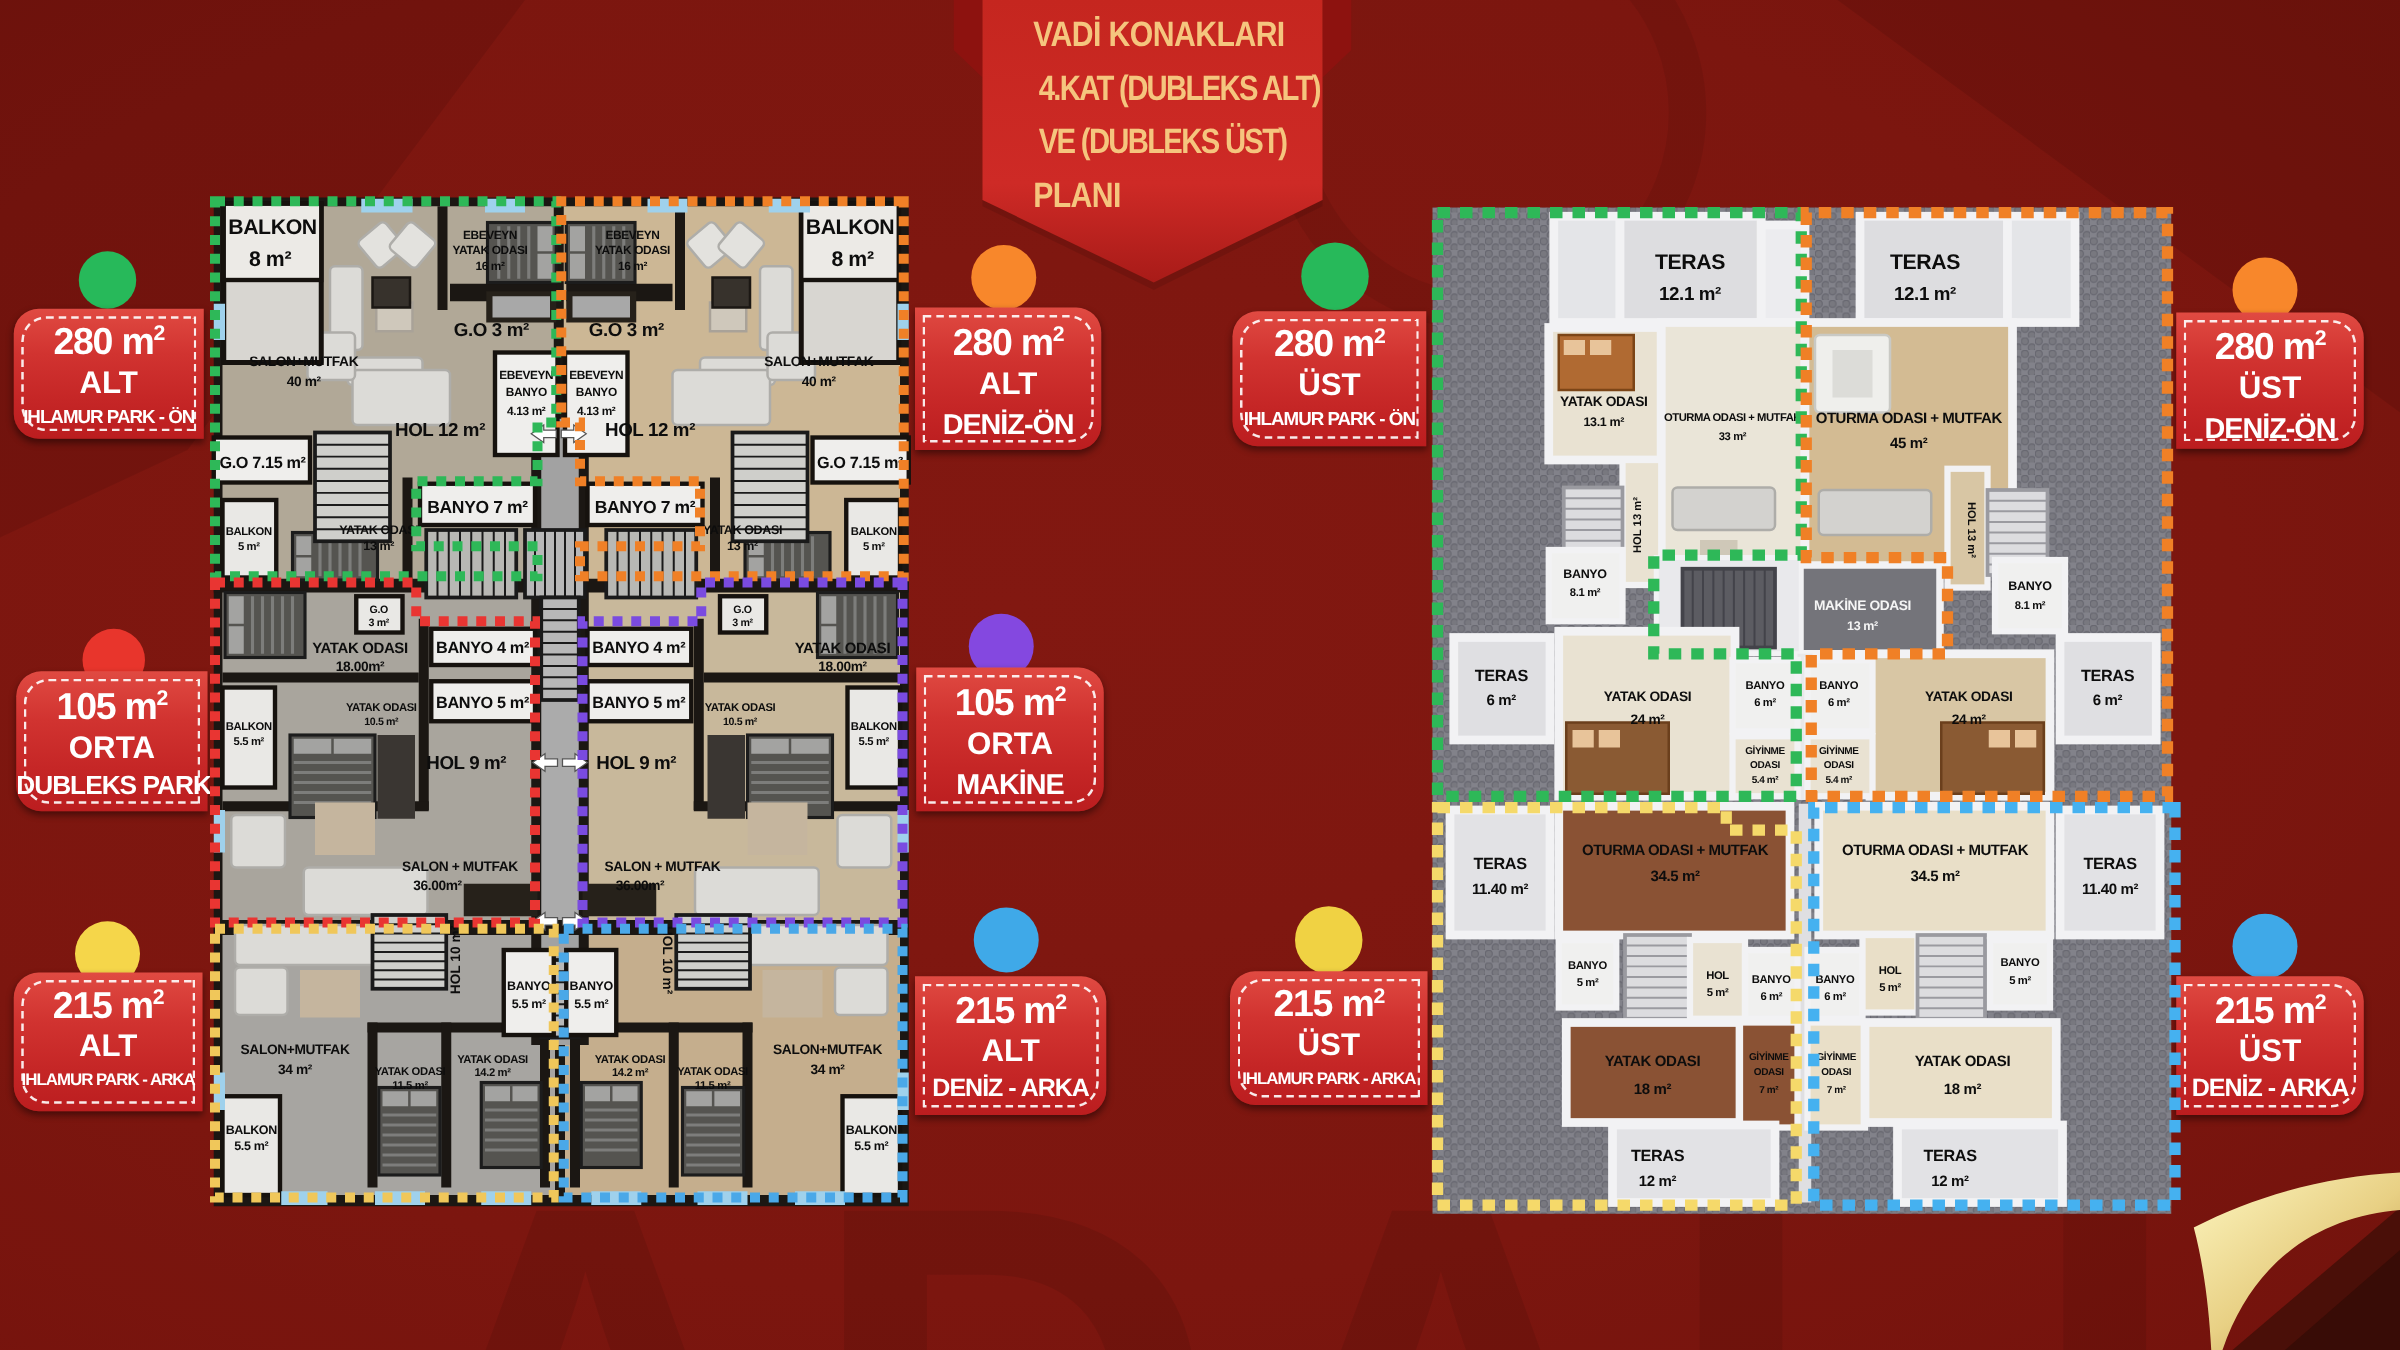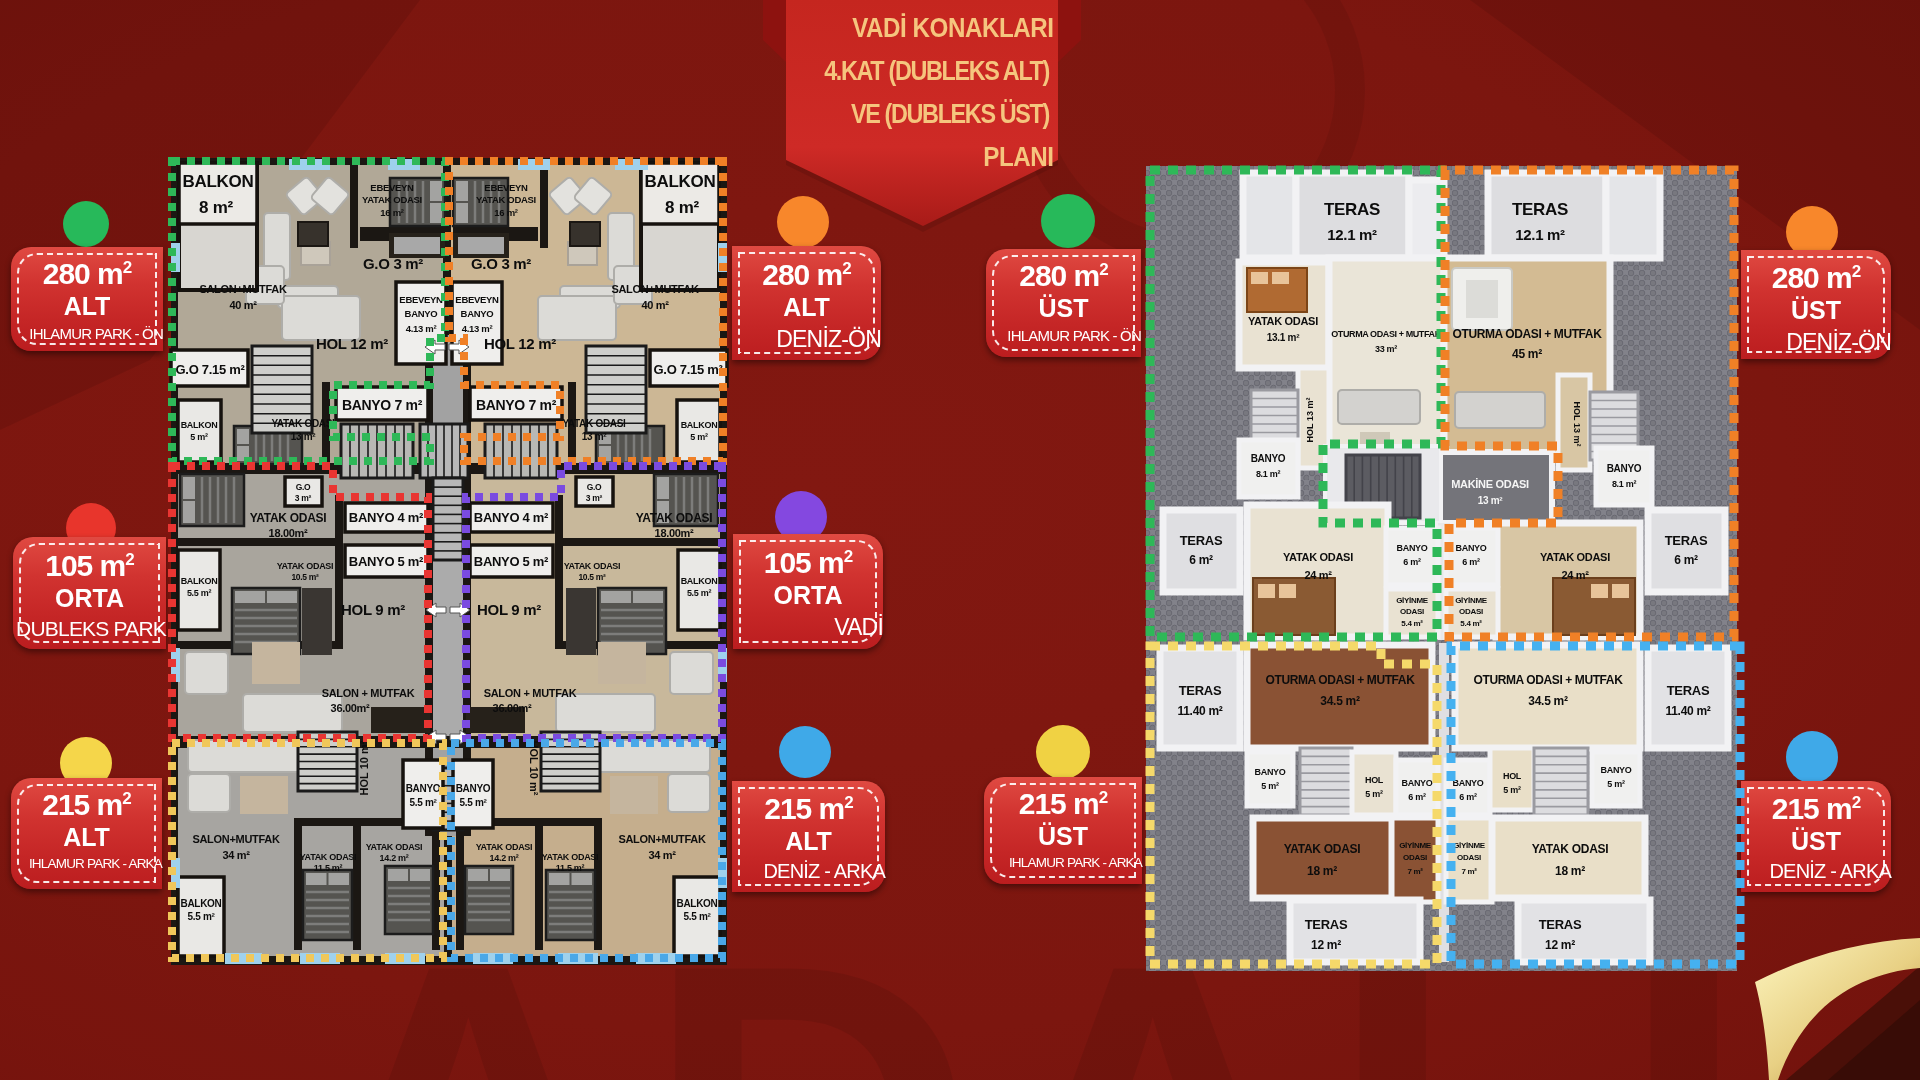--- a/index.html
+++ b/index.html
@@ -8,21 +8,21 @@
 .abs{position:absolute;}
 
 .tag{position:absolute;background:linear-gradient(180deg,#e04a42 0%,#d13330 35%,#c52626 70%,#bb1d1f 100%);
   box-shadow:0 3px 6px rgba(0,0,0,.45);color:#fff;text-align:center;}
 .tag .db{position:absolute;inset:6px;border:2px dashed rgba(255,255,255,.9);}
 .rl .db,.rl{border-radius:20px 0 0 20px;}
 .rr .db,.rr{border-radius:0 20px 20px 0;}
 .t1{font-size:30px;font-weight:bold;letter-spacing:-1px;text-align:center;}
 .t1 sup{font-size:17px;}
 .t2{font-size:25px;font-weight:bold;margin-top:1px;}
-.t3{font-size:15px;font-weight:normal;margin-top:4px;letter-spacing:-0.8px;white-space:nowrap;text-align:right;}
+.t3{font-size:15px;font-weight:bold;margin-top:4px;letter-spacing:-0.8px;white-space:nowrap;}
 .circ{position:absolute;border-radius:50%;}
 </style>
 </head>
 <body>
 
 <svg class="abs" style="left:0;top:0" width="1920" height="1080" viewBox="0 0 1920 1080">
   <defs>
     <radialGradient id="bgg" cx="0.42" cy="0.45" r="0.85">
       <stop offset="0" stop-color="#8a1a12"></stop>
       <stop offset="0.6" stop-color="#841810"></stop>
@@ -53,21 +53,21 @@
     </linearGradient>
   </defs>
 
   <polygon points="23,0 46,0 46,62 23,40" fill="#8d120f"></polygon>
   <polygon points="318,0 341,0 341,40 318,62" fill="#8d120f"></polygon>
 
   <polygon points="46,0 318,0 318,160 183,226 46,160" fill="url(#rb)"></polygon>
   <polygon points="46,160 183,226 318,160 318,165 183,232 46,165" fill="#000" opacity="0.10"></polygon>
 </svg>
 
-<div class="abs" style="left:764px;top:0;width:300px;text-align:right;color:#f5c57e;font-weight:bold;">
+<div class="abs" style="left:816px;top:0;width:300px;text-align:left;color:#f5c57e;font-weight:bold;">
   <div style="font-size:26px;margin-top:12px;letter-spacing:-0.5px;transform:scale(0.93,1.08);">VADİ KONAKLARI</div>
   <div style="font-size:26px;margin-top:12px;letter-spacing:-1.5px;transform:scale(0.9,1.08);">4.KAT (DUBLEKS ALT)</div>
   <div style="font-size:26px;margin-top:12px;letter-spacing:-1.5px;transform:scale(0.9,1.08);">VE (DUBLEKS ÜST)</div>
   <div style="font-size:26px;margin-top:12px;letter-spacing:-0.5px;transform:scale(0.93,1.08);">PLANI</div>
 </div>
 
 <div class="circ" style="left:63px;top:201px;width:46px;height:46px;background:#27b95a;"></div>
 <div class="circ" style="left:777px;top:196px;width:52px;height:52px;background:#f8872b;"></div>
 <div class="circ" style="left:1041px;top:194px;width:54px;height:54px;background:#27b95a;"></div>
 <div class="circ" style="left:1786px;top:206px;width:52px;height:52px;background:#f8872b;"></div>
@@ -105,21 +105,21 @@
 <div class="tag rl" style="left:13px;top:537px;width:153px;height:112px;">
   <div class="db"></div>
   <div class="t1" style="margin-top:12px;">105 m<sup>2</sup></div>
   <div class="t2">ORTA</div>
   <div class="t3" style="font-size:21px;">DUBLEKS PARK</div>
 </div>
 <div class="tag rr" style="left:733px;top:534px;width:150px;height:115px;">
   <div class="db"></div>
   <div class="t1" style="margin-top:12px;">105 m<sup>2</sup></div>
   <div class="t2">ORTA</div>
-  <div class="t3" style="font-size:23px;">VADİ</div>
+  <div class="t3" style="font-size:23px;">MAKİNE</div>
 </div>
 <div class="tag rl" style="left:11px;top:778px;width:151px;height:111px;">
   <div class="db"></div>
   <div class="t1" style="margin-top:10px;">215 m<sup>2</sup></div>
   <div class="t2">ALT</div>
   <div class="t3" style="font-size:13.5px;">IHLAMUR PARK - ARKA</div>
 </div>
 <div class="tag rr" style="left:732px;top:781px;width:153px;height:111px;">
   <div class="db"></div>
   <div class="t1" style="margin-top:11px;">215 m<sup>2</sup></div>

